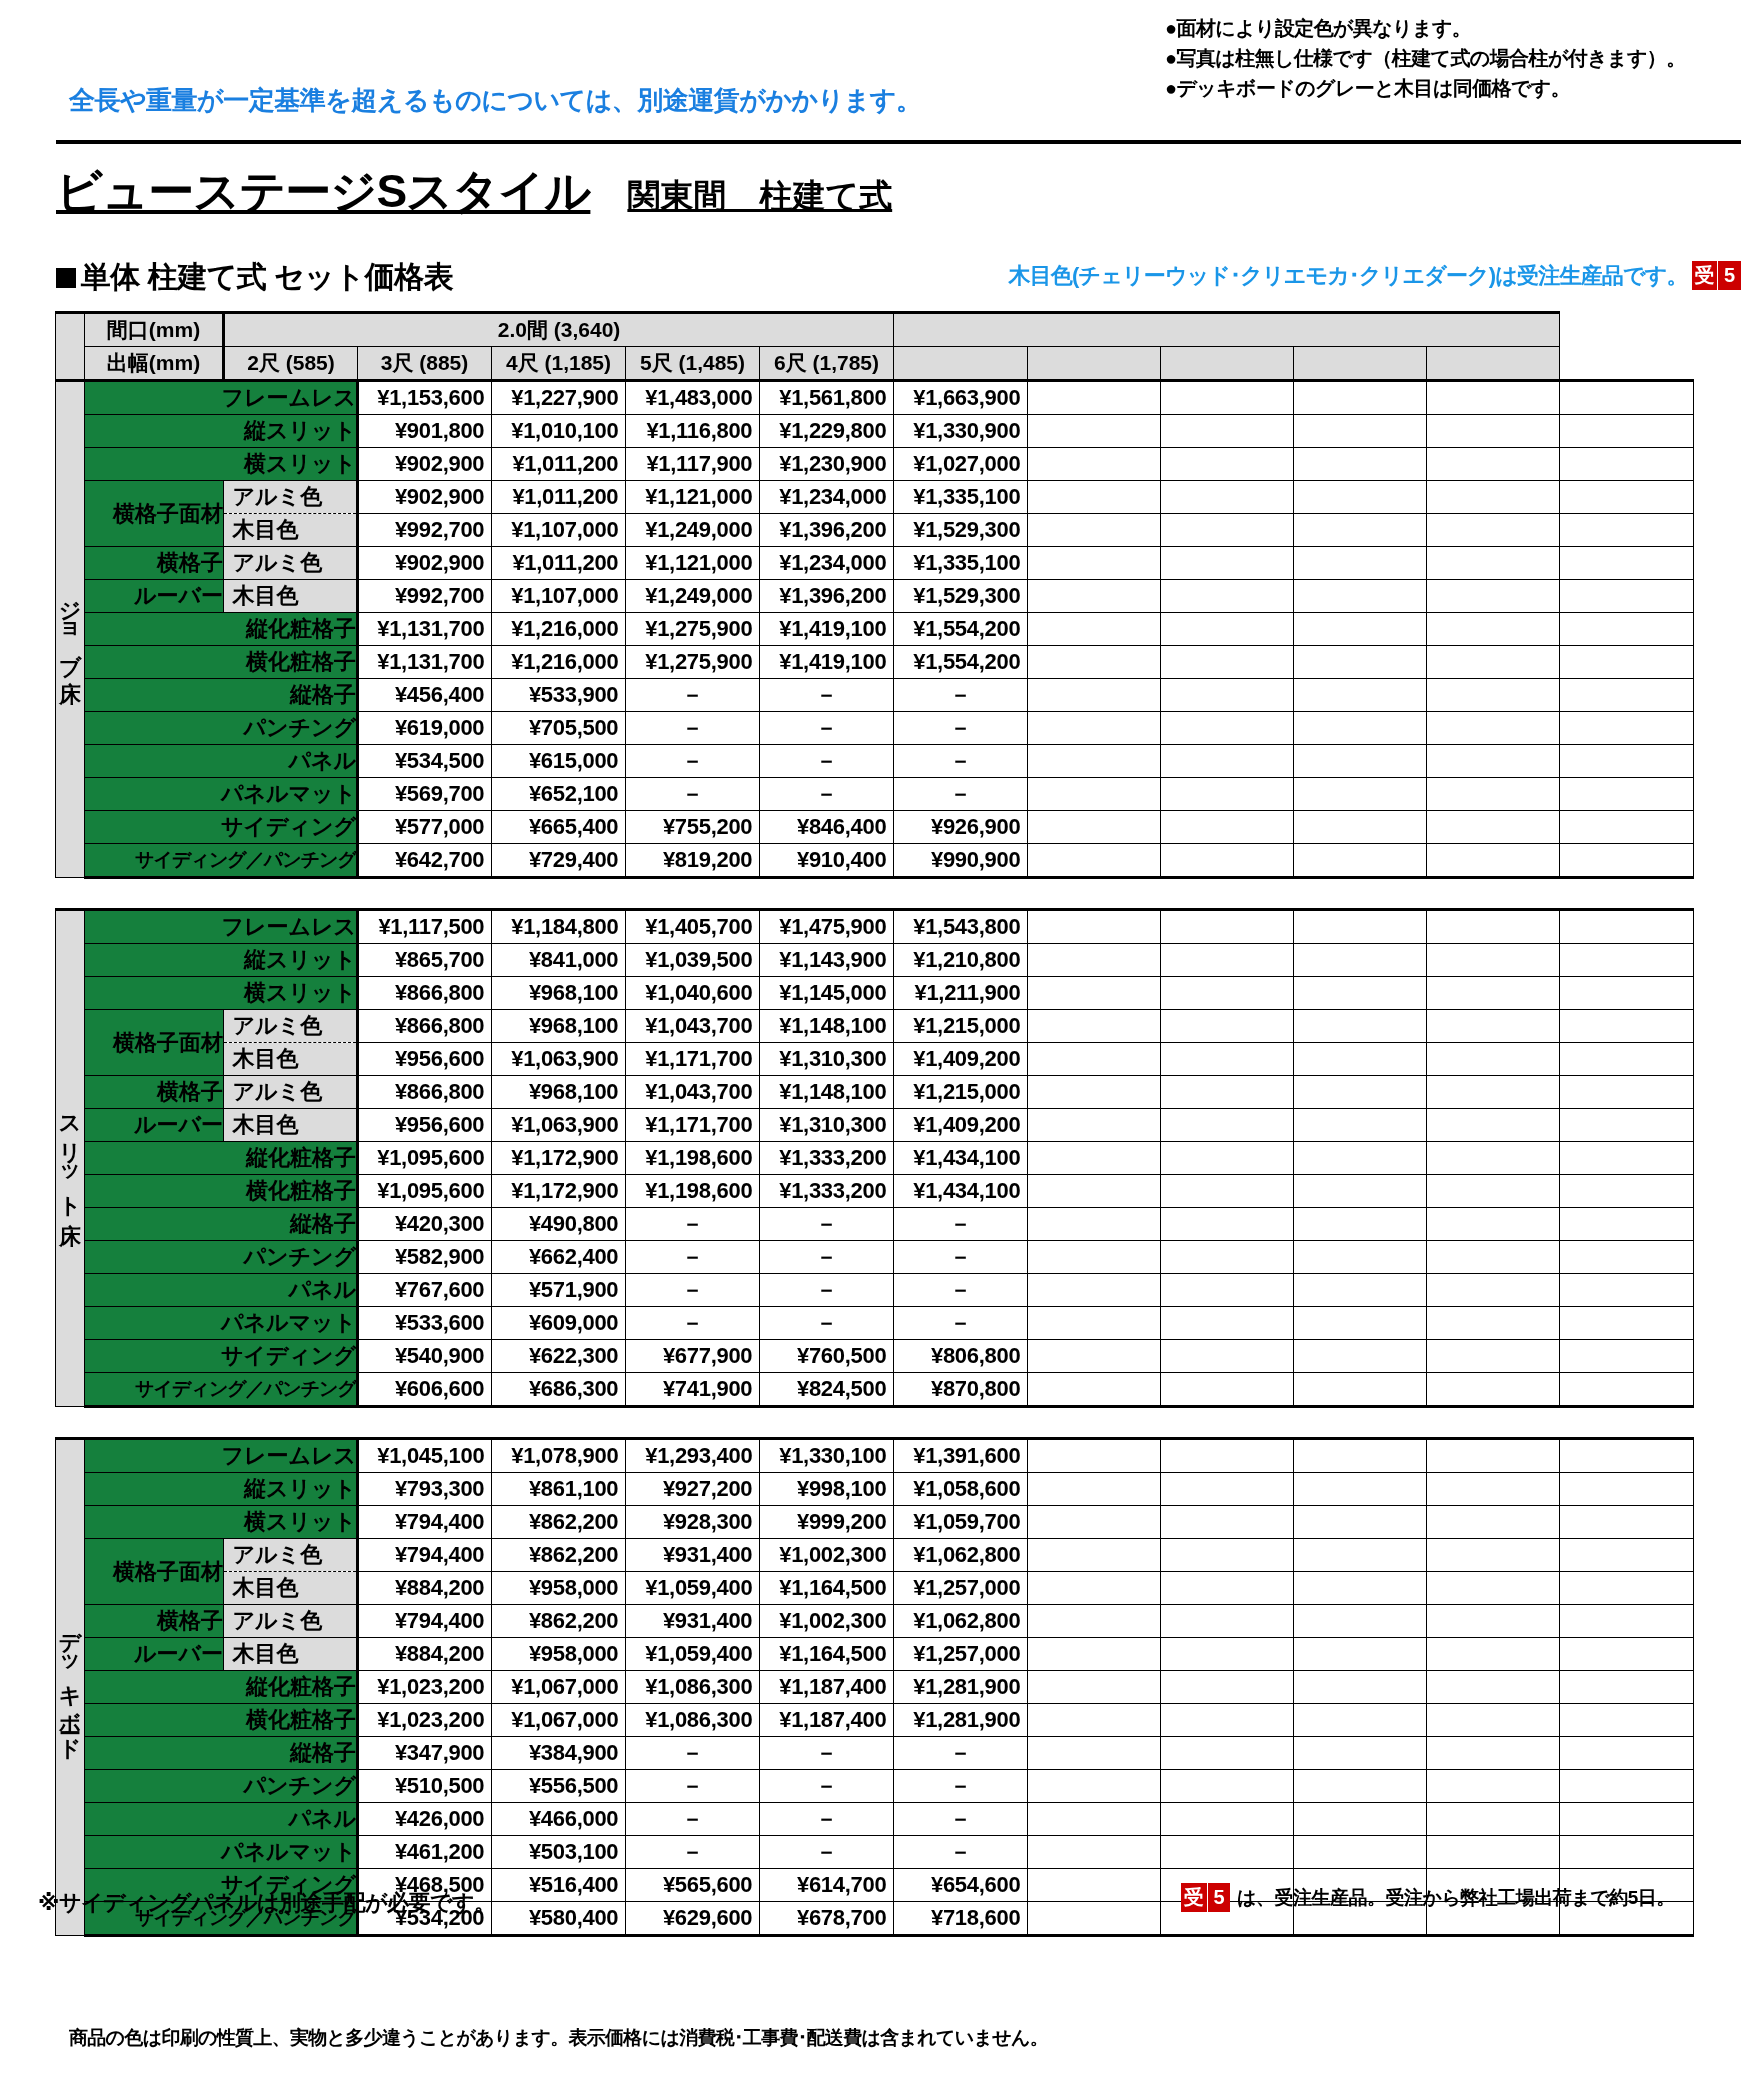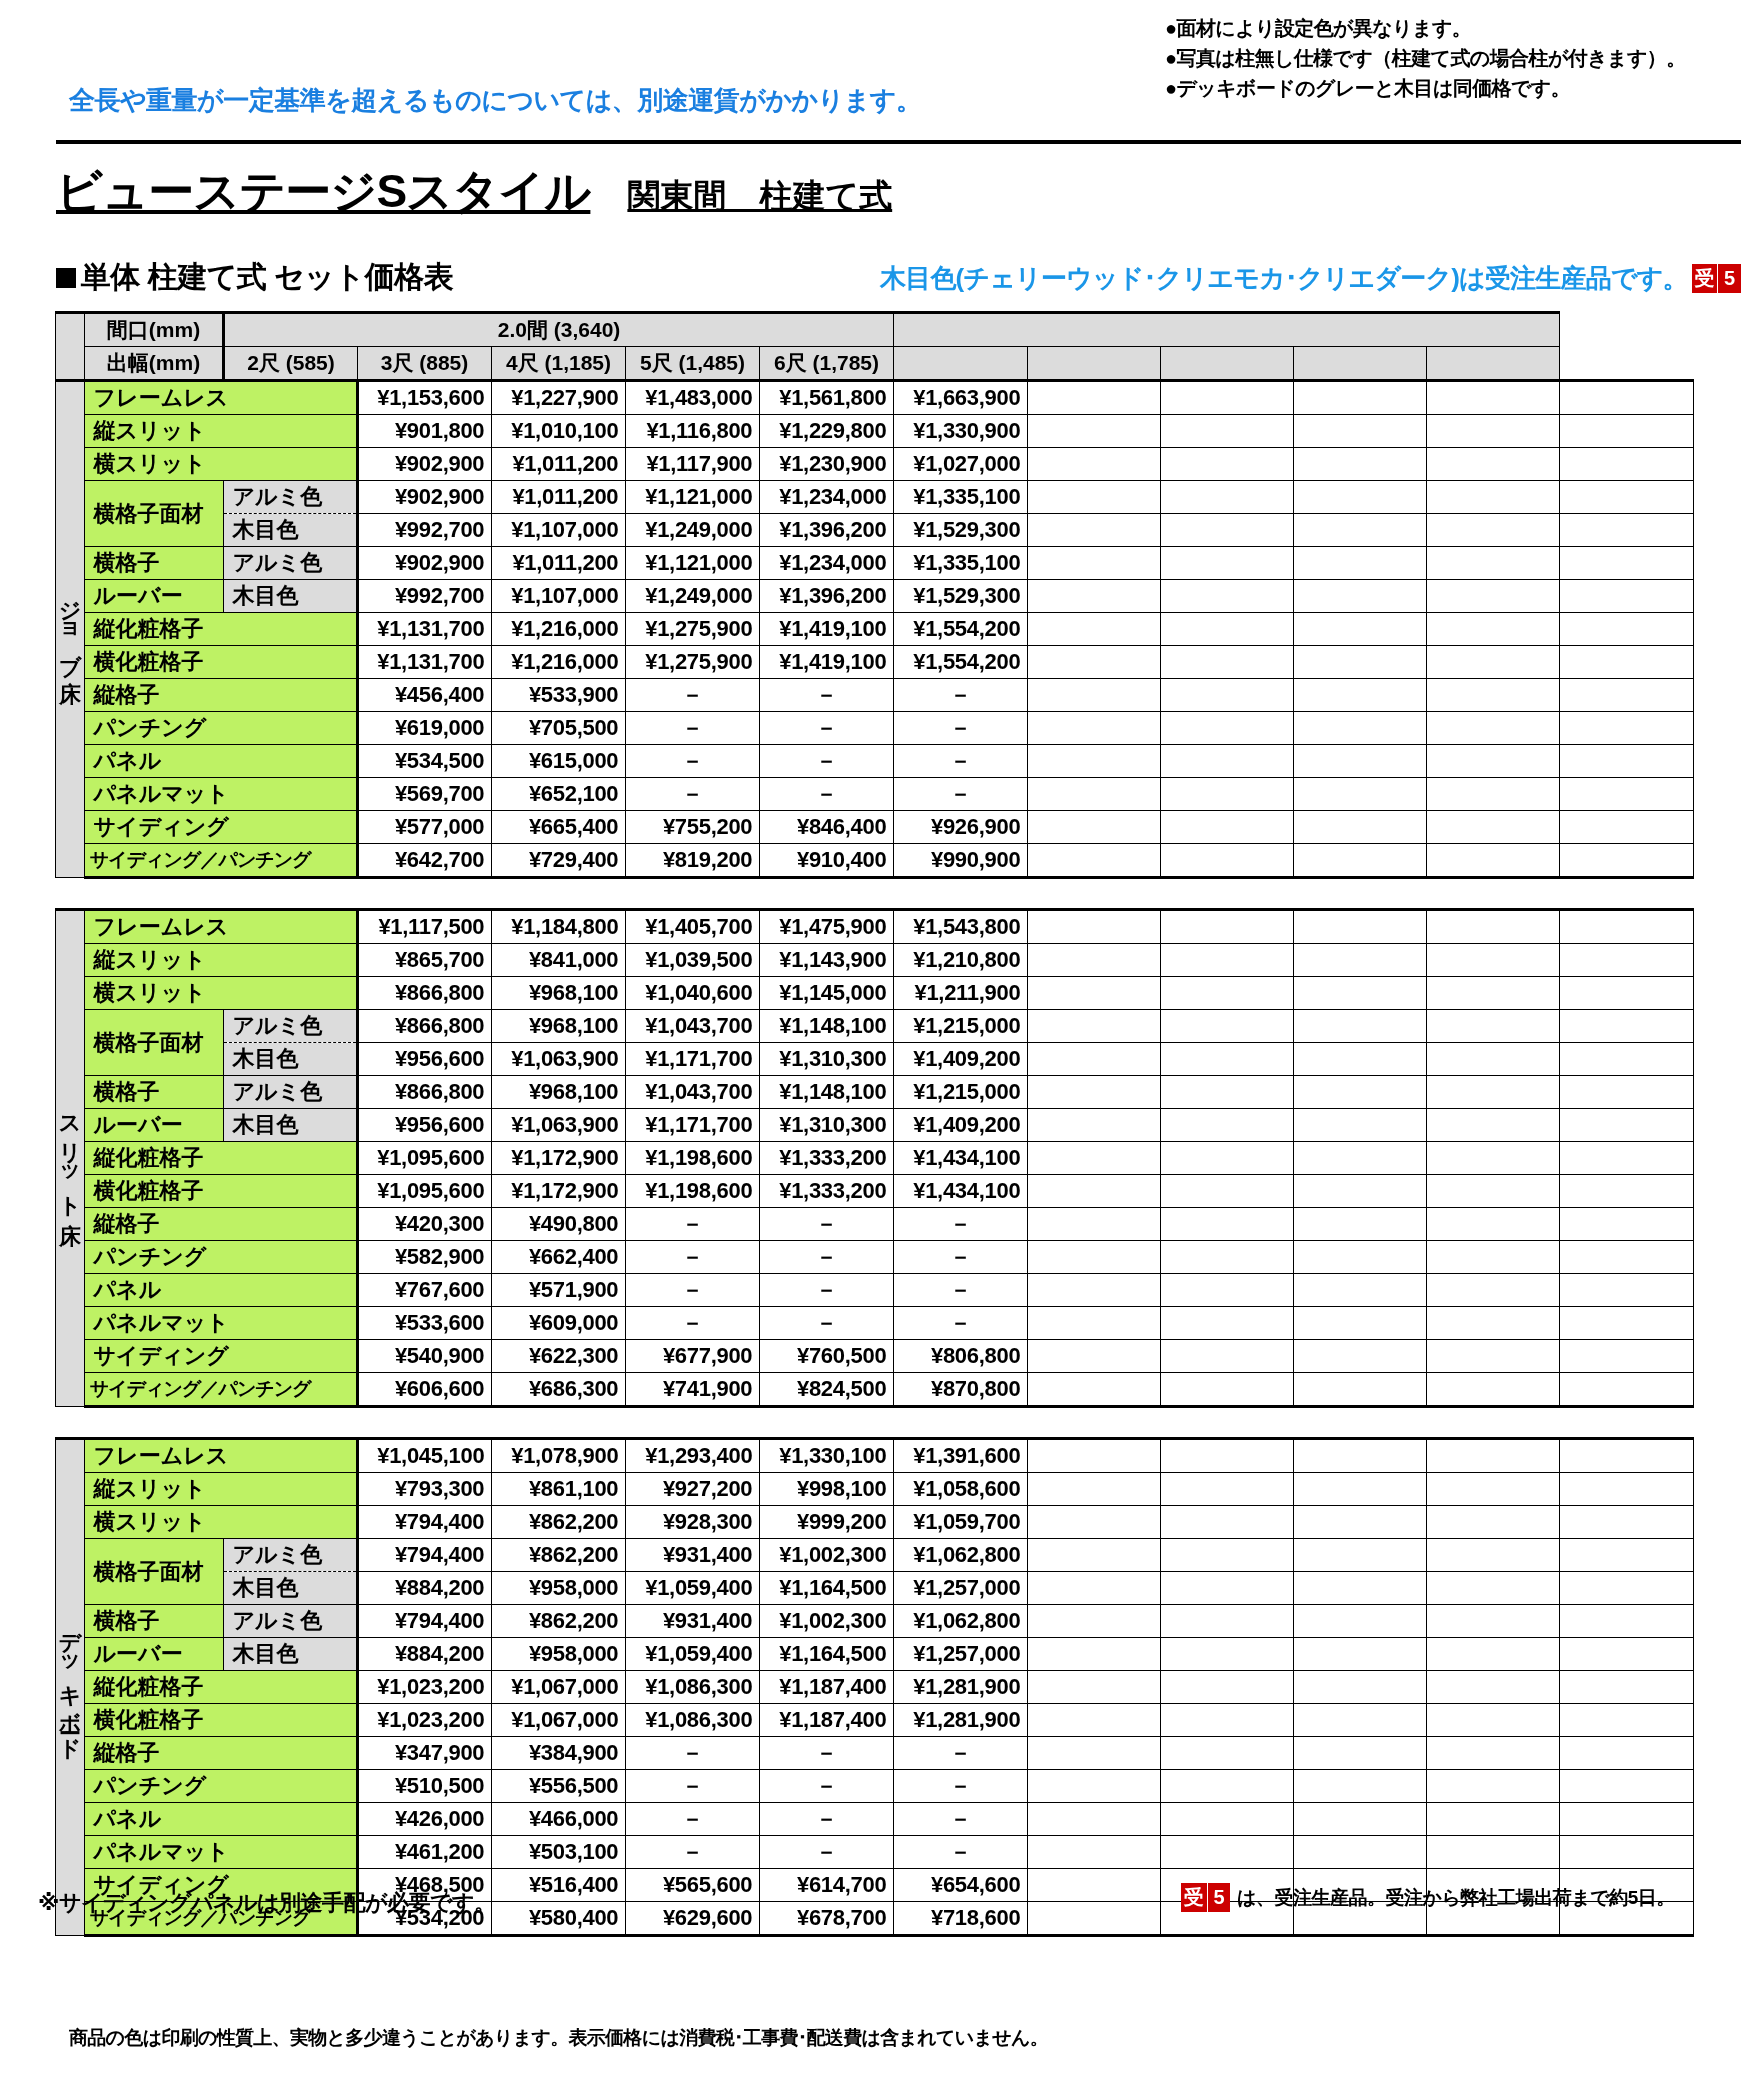--- a/index.html
+++ b/index.html
@@ -100,21 +100,21 @@
   }
   .woodgrain-note {
     position: absolute;
     right: 0;
     top: 3.8px;
     display: flex;
     align-items: center;
     white-space: nowrap;
   }
   .woodgrain-note .txt {
-    font-size: 26px;
+    font-size: 22px;
     font-weight: bold;
     color: #1a96e8;
     letter-spacing: -0.8px;
   }
   .badge {
     display: inline-flex;
     align-items: stretch;
     background: #cc0000;
     color: #fff;
     margin-left: 3.8px;
@@ -143,22 +143,22 @@
     border: 1px solid #000;
     padding: 0;
     font-weight: bold;
     height: 32px;
     line-height: 32px;
     overflow: hidden;
     white-space: nowrap;
   }
   .hd { background: #dcdcdc; text-align: center; }
   .rowlab {
-    background: #bef264;
-    text-align: left;
+    background: #15803d;
+    text-align: right;
     padding-left: 8.6px !important;
     font-size: 22px;
   }
   .rowlab.small { font-size: 19px; letter-spacing: -1px; padding-left: 4.8px !important; }
   .sublab {
     background: #dcdcdc;
     text-align: left;
     padding-left: 8.6px !important;
     font-size: 22px;
   }

